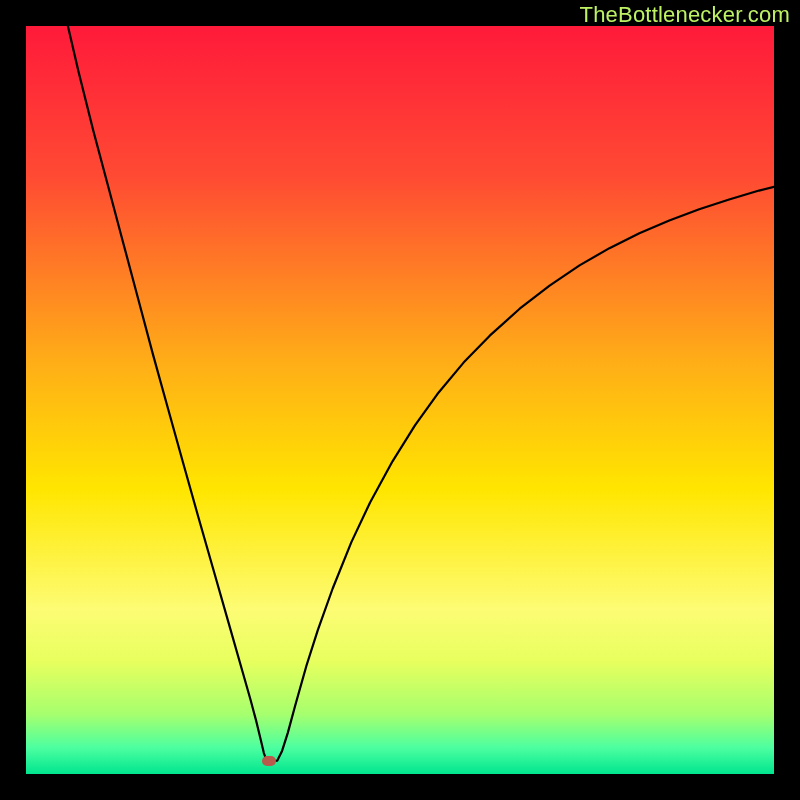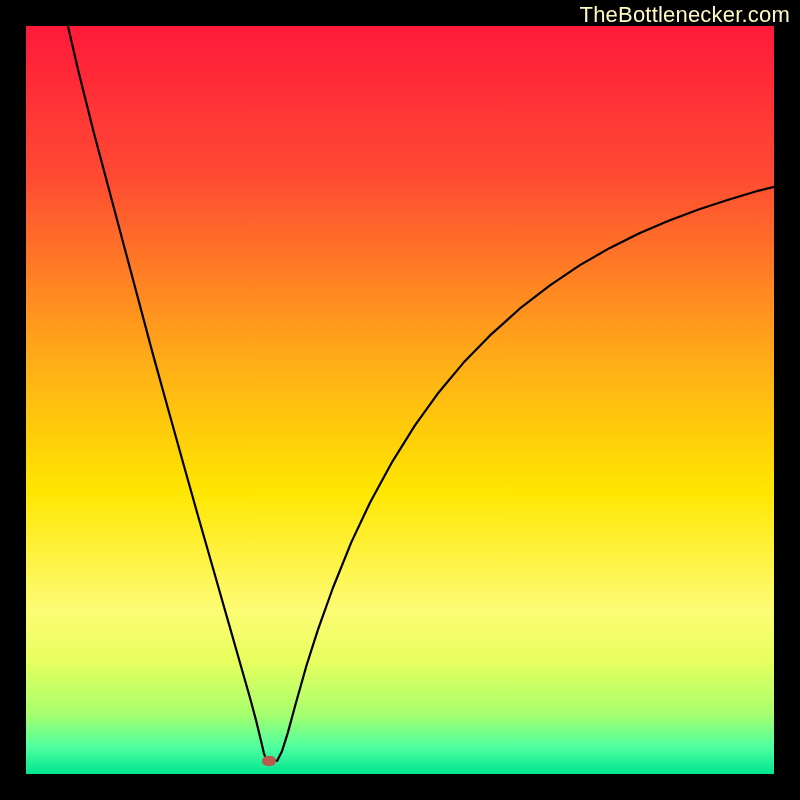--- a/index.html
+++ b/index.html
@@ -28,21 +28,21 @@
     overflow: hidden;
   }
   .gradient {
     position: absolute;
     inset: 0;
   }
   .watermark {
     position: absolute;
     top: 2px;
     right: 10px;
-    color: #fef9c3;
+    color: #bef264;
     font-size: 22px;
     font-weight: 500;
     letter-spacing: 0.2px;
     user-select: none;
   }
   svg.curve {
     position: absolute;
     inset: 0;
   }
   .marker {

